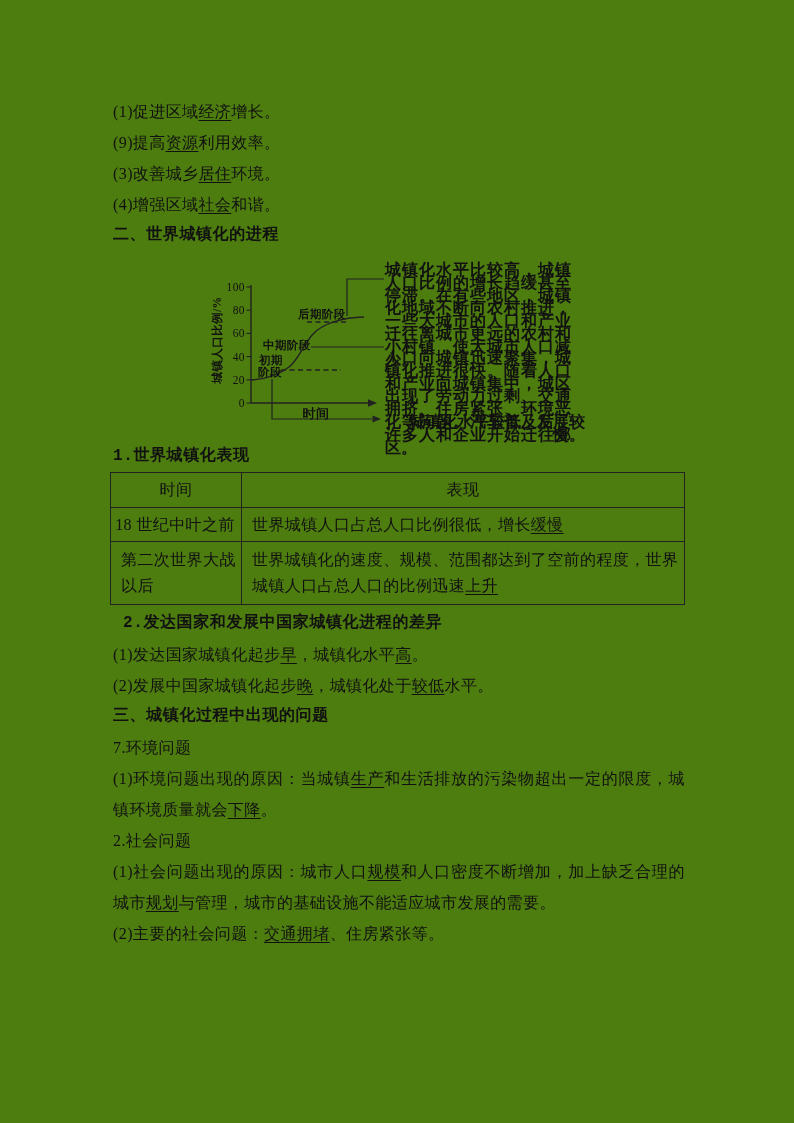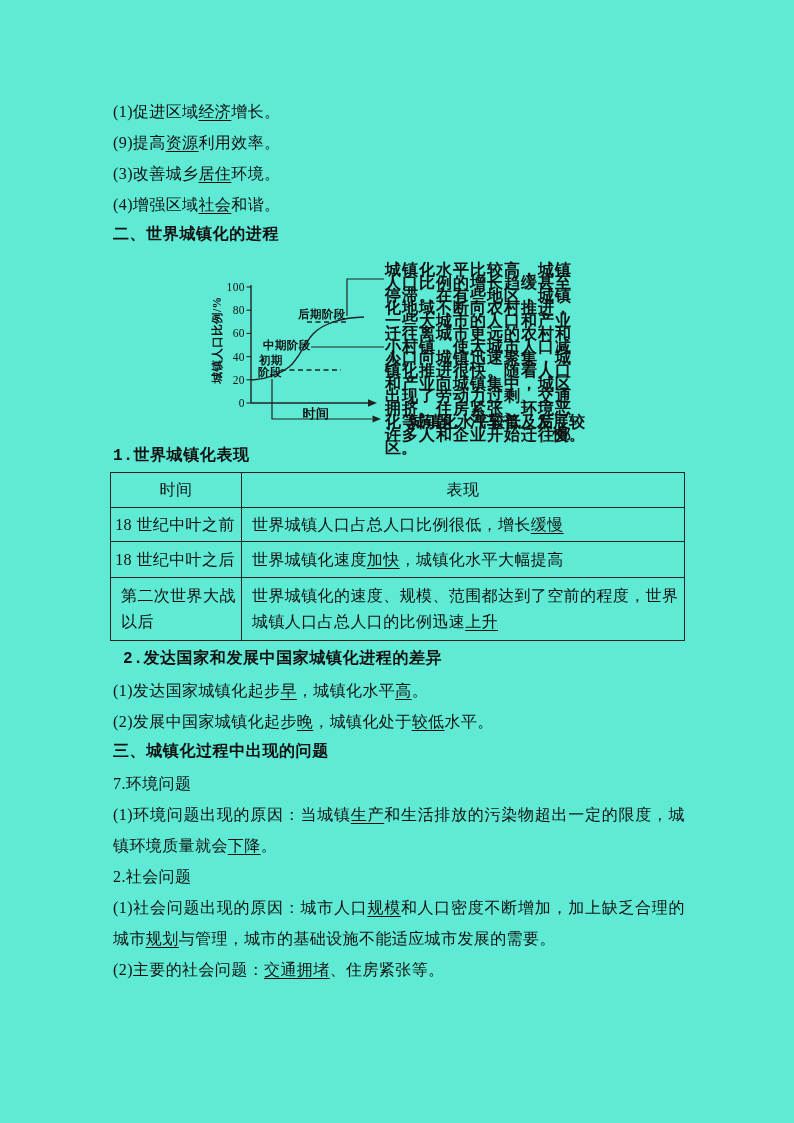--- a/index.html
+++ b/index.html
@@ -1,17 +1,17 @@
 <!DOCTYPE html>
 <html><head>
 <meta charset="utf-8">
 <style>
   html,body{margin:0;padding:0;background:#ffffff;}
   .page{
-    position:relative;width:794px;height:1123px;background:#5eead4;
+    position:relative;width:794px;height:1123px;background:#4d7c0f;
     font-family:"Liberation Serif",serif;color:#111111;overflow:hidden;
   }
   .content{
     position:absolute;left:113px;top:96px;width:572px;
     font-size:16px;line-height:31px;letter-spacing:0.4px;
   }
   .para{margin:0;text-align:justify;}
   .hb{font-weight:bold;font-family:Liberation Mono, monospace;letter-spacing:0.6px;}
   .u{text-decoration:underline;text-underline-offset:3px;text-decoration-thickness:1px;}
   
@@ -114,24 +114,20 @@
         </colgroup>
       <tbody>
         <tr class="hrow">
           <td>时间</td>
           <td>表现</td>
         </tr>
         <tr class="r1">
           <td class="cc">18 世纪中叶之前</td>
           <td><span>世界城镇人口占总人口比例很低，增长</span><span class="u">缓慢</span></td>
         </tr>
-        <tr class="r2">
-          <td class="cc">18 世纪中叶之后</td>
-          <td><span>世界城镇化速度</span><span class="u">加快</span><span>，城镇化水平大幅提高</span></td>
-        </tr>
         <tr class="r3">
           <td>第二次世界大战以后</td>
           <td><span>世界城镇化的速度、规模、范围都达到了空前的程度，世界城镇人口占总人口的比例迅速</span><span class="u">上升</span></td>
         </tr>
       </tbody>
     </table>
 
     <p class="para hb" style="margin-top:3px;margin-left:10px;">2.发达国家和发展中国家城镇化进程的差异</p>
     <p class="para"><span>(1)发达国家城镇化起步</span><span class="u">早</span><span>，城镇化水平</span><span class="u">高</span><span>。</span></p>
     <p class="para"><span>(2)发展中国家城镇化起步</span><span class="u">晚</span><span>，城镇化处于</span><span class="u">较低</span><span>水平。</span></p>

